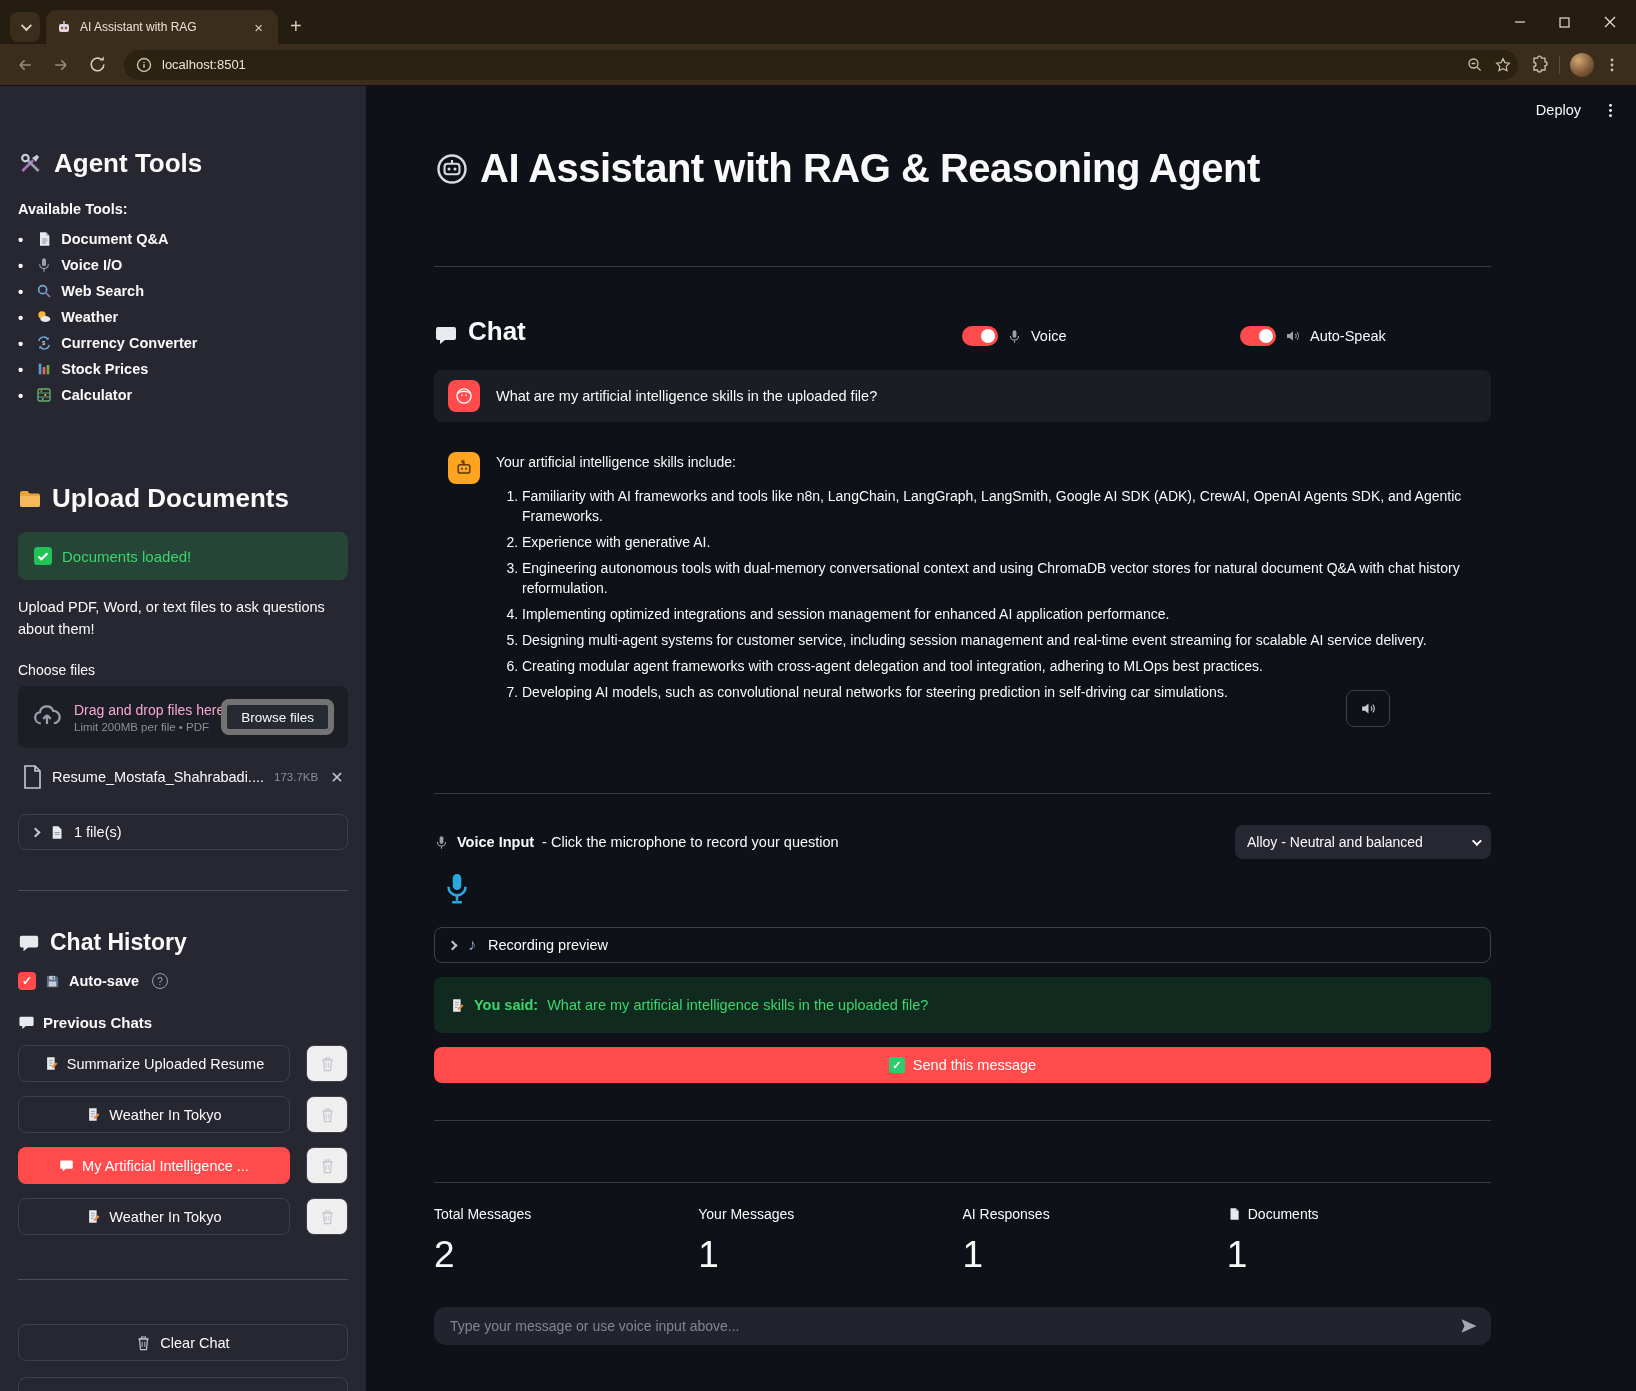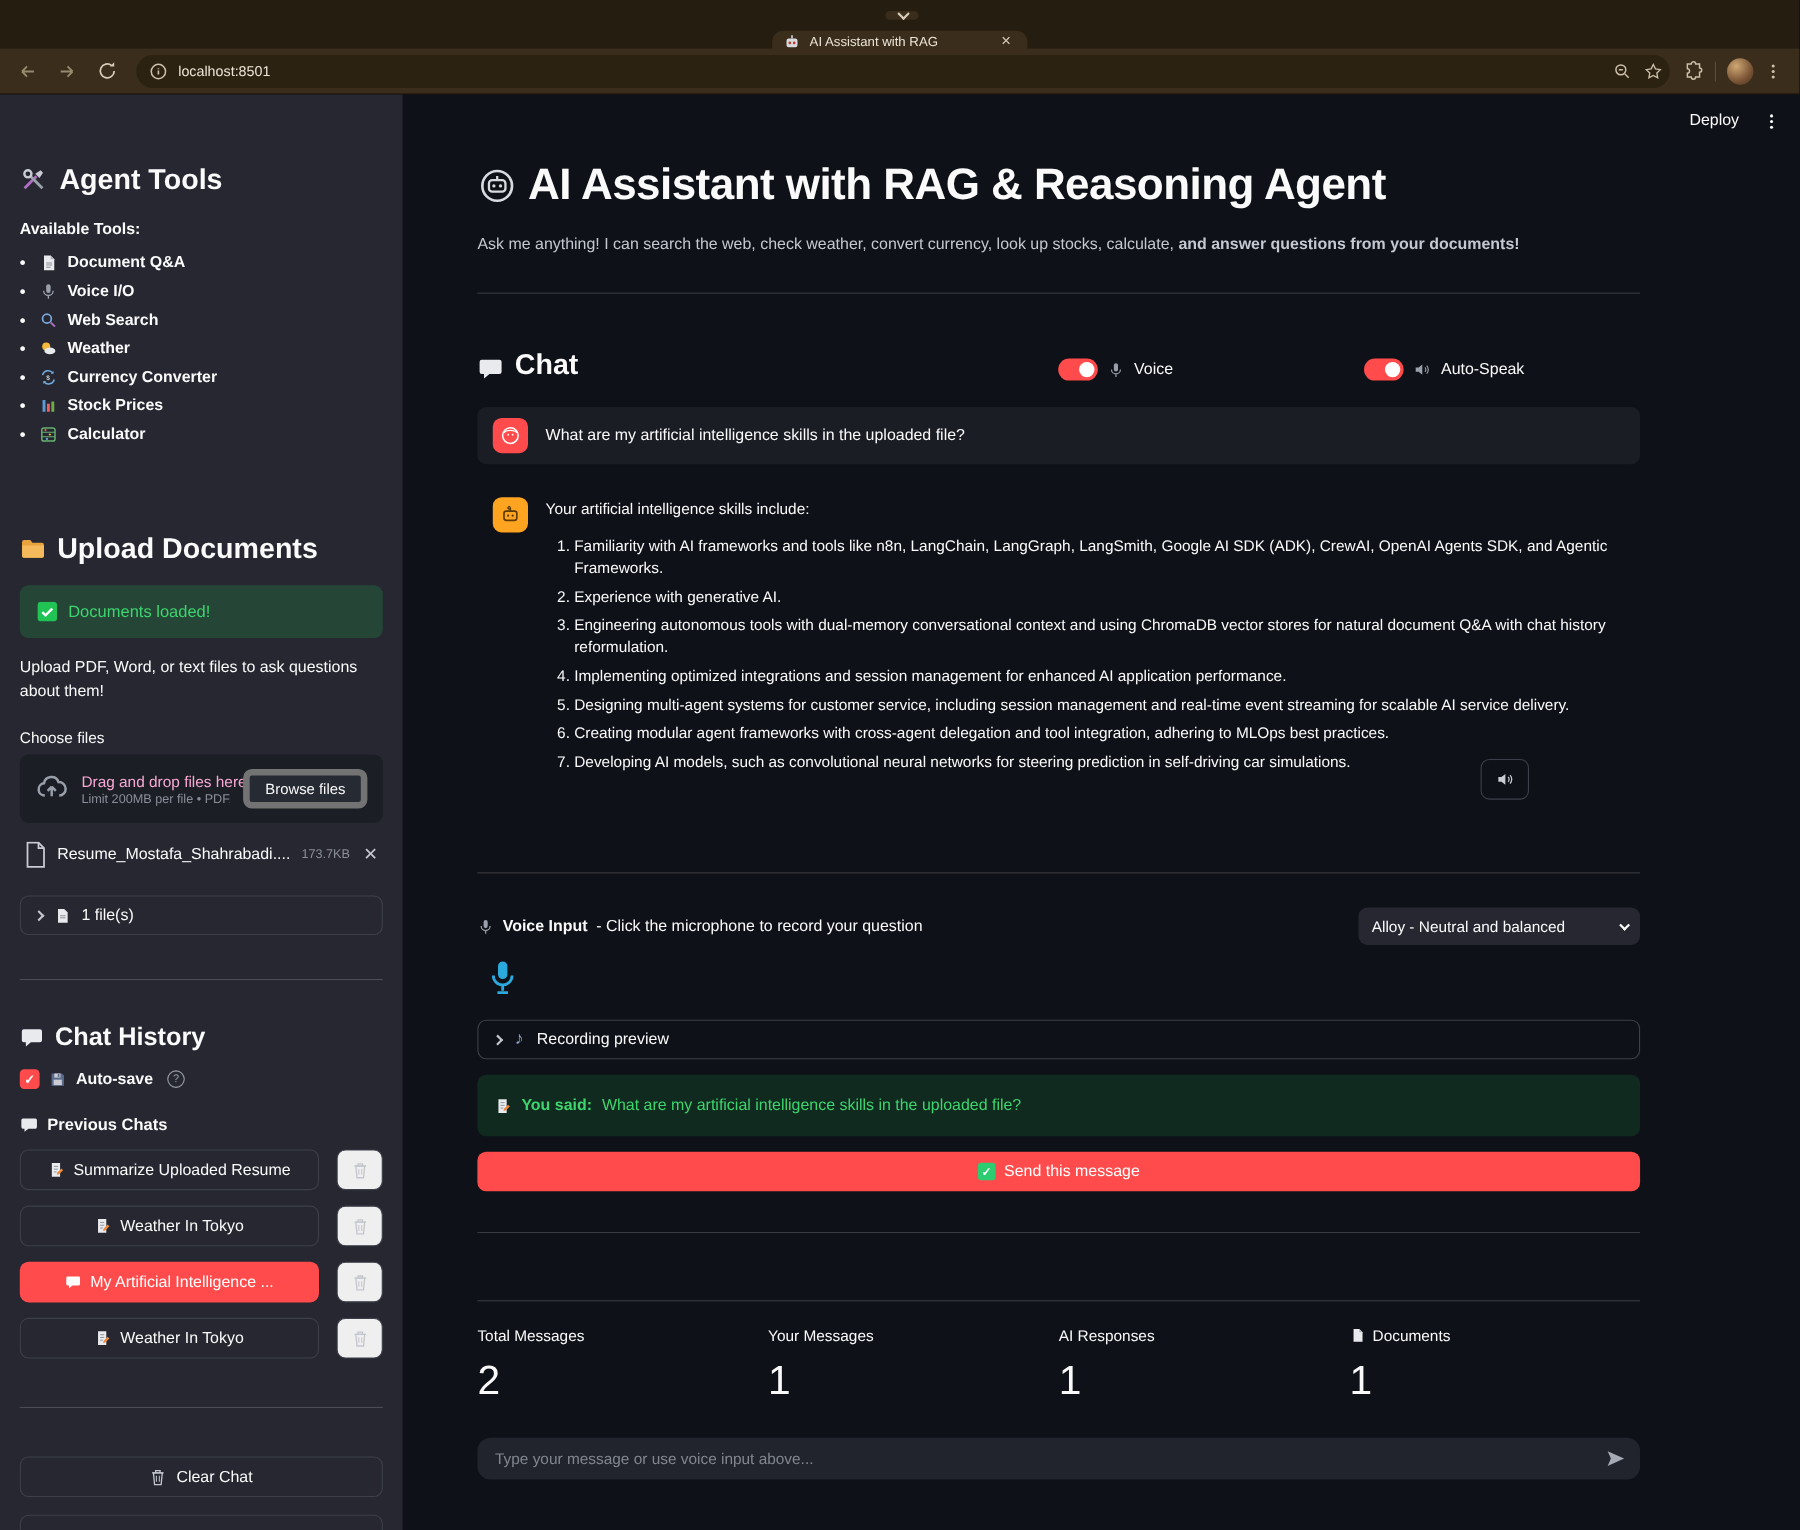--- a/index.html
+++ b/index.html
@@ -1,21 +1,21 @@
 <!DOCTYPE html>
 <html><head>
 <meta charset="utf-8">
 <style>
   * { box-sizing: border-box; margin: 0; padding: 0; }
   html, body { width: 1636px; height: 1391px; overflow: hidden; background: #0e1117; }
   body { font-family: "Liberation Sans", sans-serif; color: #fafafa; }
   .screen { position: relative; width: 1636px; height: 1391px; }
 
   
-  .tabstrip { height: 44px; background: #261d11; display: flex; align-items: center; flex-direction: column; }
+  .tabstrip { height: 44px; background: #261d11; display: flex; align-items: center; }
   .tab-search { width: 30px; height: 30px; margin: 10px 6px 0 10px; border-radius: 8px; background: #3a2d1c; display: flex; align-items: center; justify-content: center; }
   .chev-down { width: 8px; height: 8px; border-right: 2px solid #d9cdb8; border-bottom: 2px solid #d9cdb8; transform: rotate(45deg) translateY(-2px); }
   .tab { height: 34px; margin-top: 10px; width: 232px; background: #3a2d1c; border-radius: 10px 10px 0 0; display: flex; align-items: center; padding: 0 10px; gap: 8px; }
   .tab-title { font-size: 12px; color: #ece4d6; flex: 1; white-space: nowrap; overflow: hidden; }
   .tab-close { color: #d9cdb8; font-size: 15px; line-height: 1; padding: 2px 5px; border-radius: 50%; }
   .newtab { color: #d9cdb8; font-size: 20px; margin: 8px 0 0 12px; }
   .strip-spacer { flex: 1; }
   .win-controls { display: flex; margin-right: 4px; }
   .win-btn { width: 45px; height: 36px; display: flex; align-items: center; justify-content: center; color: #e8e0d4; font-size: 13px; }
   .toolbar { height: 42px; background: #3a2d1c; display: flex; align-items: center; padding: 0 10px; gap: 6px; border-bottom: 1px solid #17110a; }
@@ -442,23 +442,20 @@
           <svg width="36" height="36" viewBox="0 0 24 24">
             <circle cx="12" cy="12" r="9" fill="none" stroke="#d7dade" stroke-width="1.6"></circle>
             <rect x="7" y="8.5" width="10" height="7" rx="2" fill="none" stroke="#d7dade" stroke-width="1.4"></rect>
             <circle cx="10" cy="12" r="1" fill="#d7dade"></circle>
               <circle cx="14" cy="12" r="1" fill="#d7dade"></circle>
             <path d="M12 6v2.5" stroke="#d7dade" stroke-width="1.4"></path>
           </svg>
           <span>AI Assistant with RAG &amp; Reasoning Agent</span>
         </h1>
 
-        <div class="caption">
-          <span>Ask me anything! I can search the web, check weather, convert currency, look up stocks, calculate, </span><b>and answer questions from your documents!</b>
-        </div>
 
         <div class="rule" style="top:180px"></div>
 
         <h2 class="chat-h2">
           <svg width="24" height="24" viewBox="0 0 24 24">
               <path d="M4 4h16a2 2 0 0 1 2 2v9a2 2 0 0 1-2 2h-9l-5 4v-4H4a2 2 0 0 1-2-2V6a2 2 0 0 1 2-2z" fill="#e8eaed"></path>
             </svg>
           <span>Chat</span>
         </h2>
 

